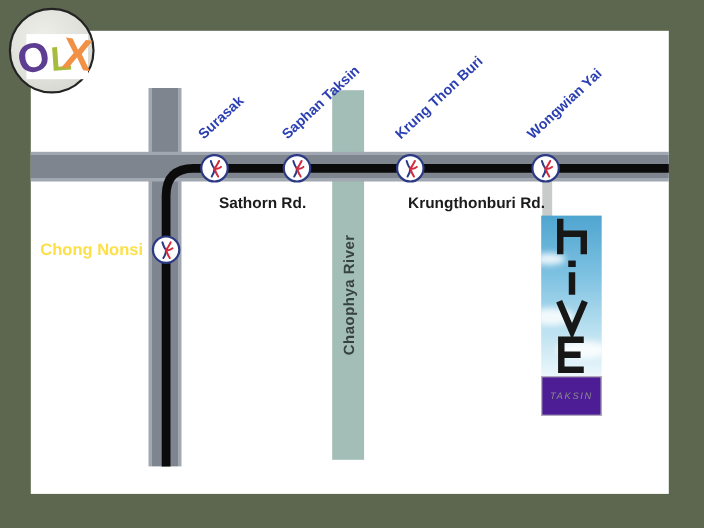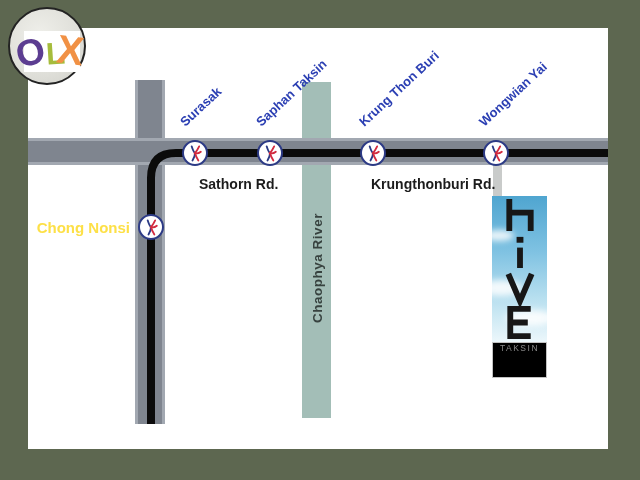--- a/index.html
+++ b/index.html
@@ -53,22 +53,22 @@
 
   
   .banner{position:absolute;left:492px;top:196px;width:55px;height:146px;overflow:hidden;
        background:linear-gradient(180deg,#4fa5d0 0%,#7fc2e2 38%,#bbe1f0 72%,#ecf7fb 100%);}
   .cloud{position:absolute;background:#ffffff;border-radius:50%;filter:blur(3px);opacity:.85;}
   .cloud.c1{left:-12px;top:84px;width:42px;height:16px;}
   .cloud.c2{left:14px;top:114px;width:48px;height:16px;}
   .cloud.c3{left:-8px;top:34px;width:30px;height:11px;}
   .banner svg{position:absolute;left:10px;top:0;}
 
-  .taksin-box{position:absolute;left:492px;top:342px;width:55px;height:36px;background:#000000;
-       border:1px solid #c2c2c2;box-sizing:border-box;display:flex;justify-content:center;}
+  .taksin-box{position:absolute;left:492px;top:342px;width:55px;height:36px;background:#4c1d95;
+       border:1px solid #c2c2c2;box-sizing:border-box;display:flex;align-items:center;justify-content:center;font-style:italic;}
   .taksin-box span{font-size:8.5px;color:#8a8a8a;letter-spacing:1.5px;}
 
   
   .logo{position:absolute;left:8px;top:7px;width:78px;height:78px;border-radius:50%;
        background:radial-gradient(circle at 40% 35%,#efefea 0%,#dfdfd9 60%,#cfcfc9 100%);
        border:2px solid #232323;box-sizing:border-box;}
   .logo-white{position:absolute;left:14px;top:22px;width:56px;height:41px;background:#fff;}
   .logo .ch{position:absolute;font-weight:bold;line-height:1;}
   .ch-o{left:6px;top:25px;font-size:37px;transform:rotate(-14deg);}
   .ch-l{left:36px;top:29px;font-size:31px;transform:rotate(-4deg);}

